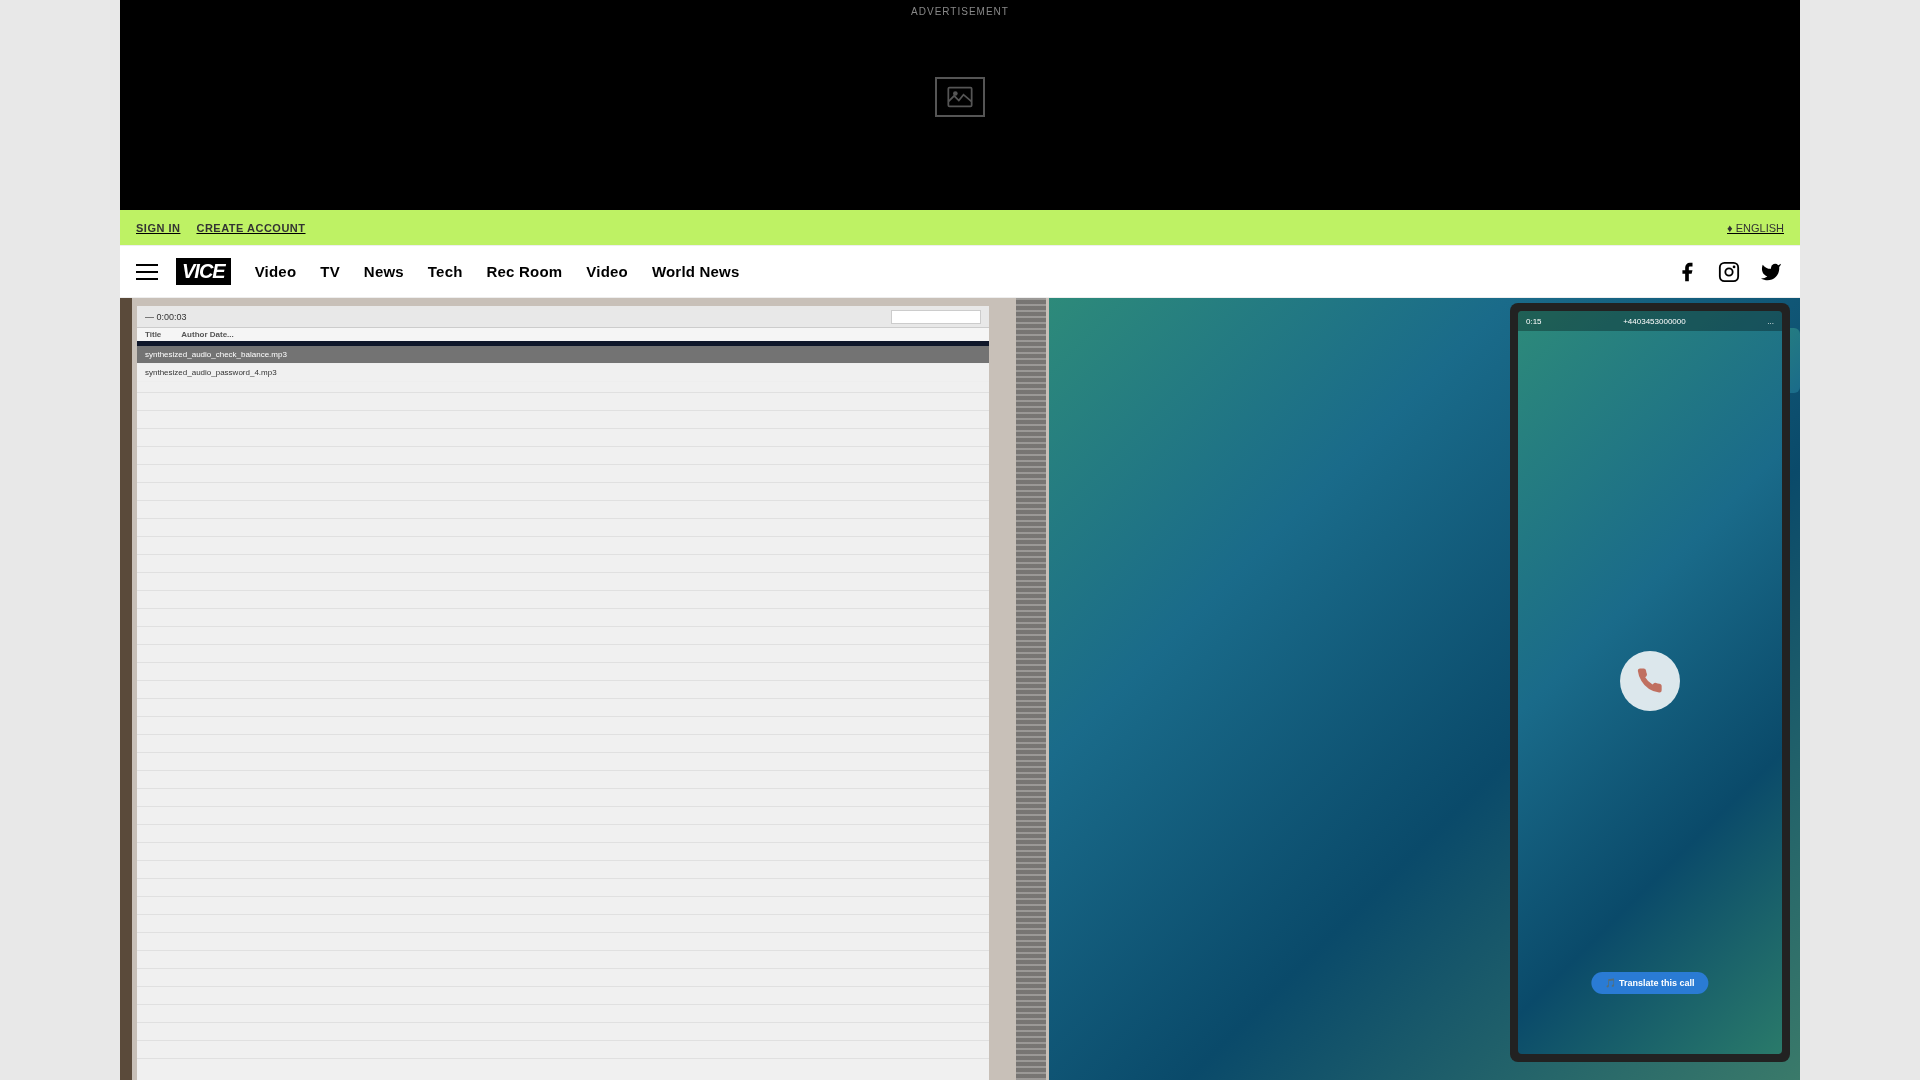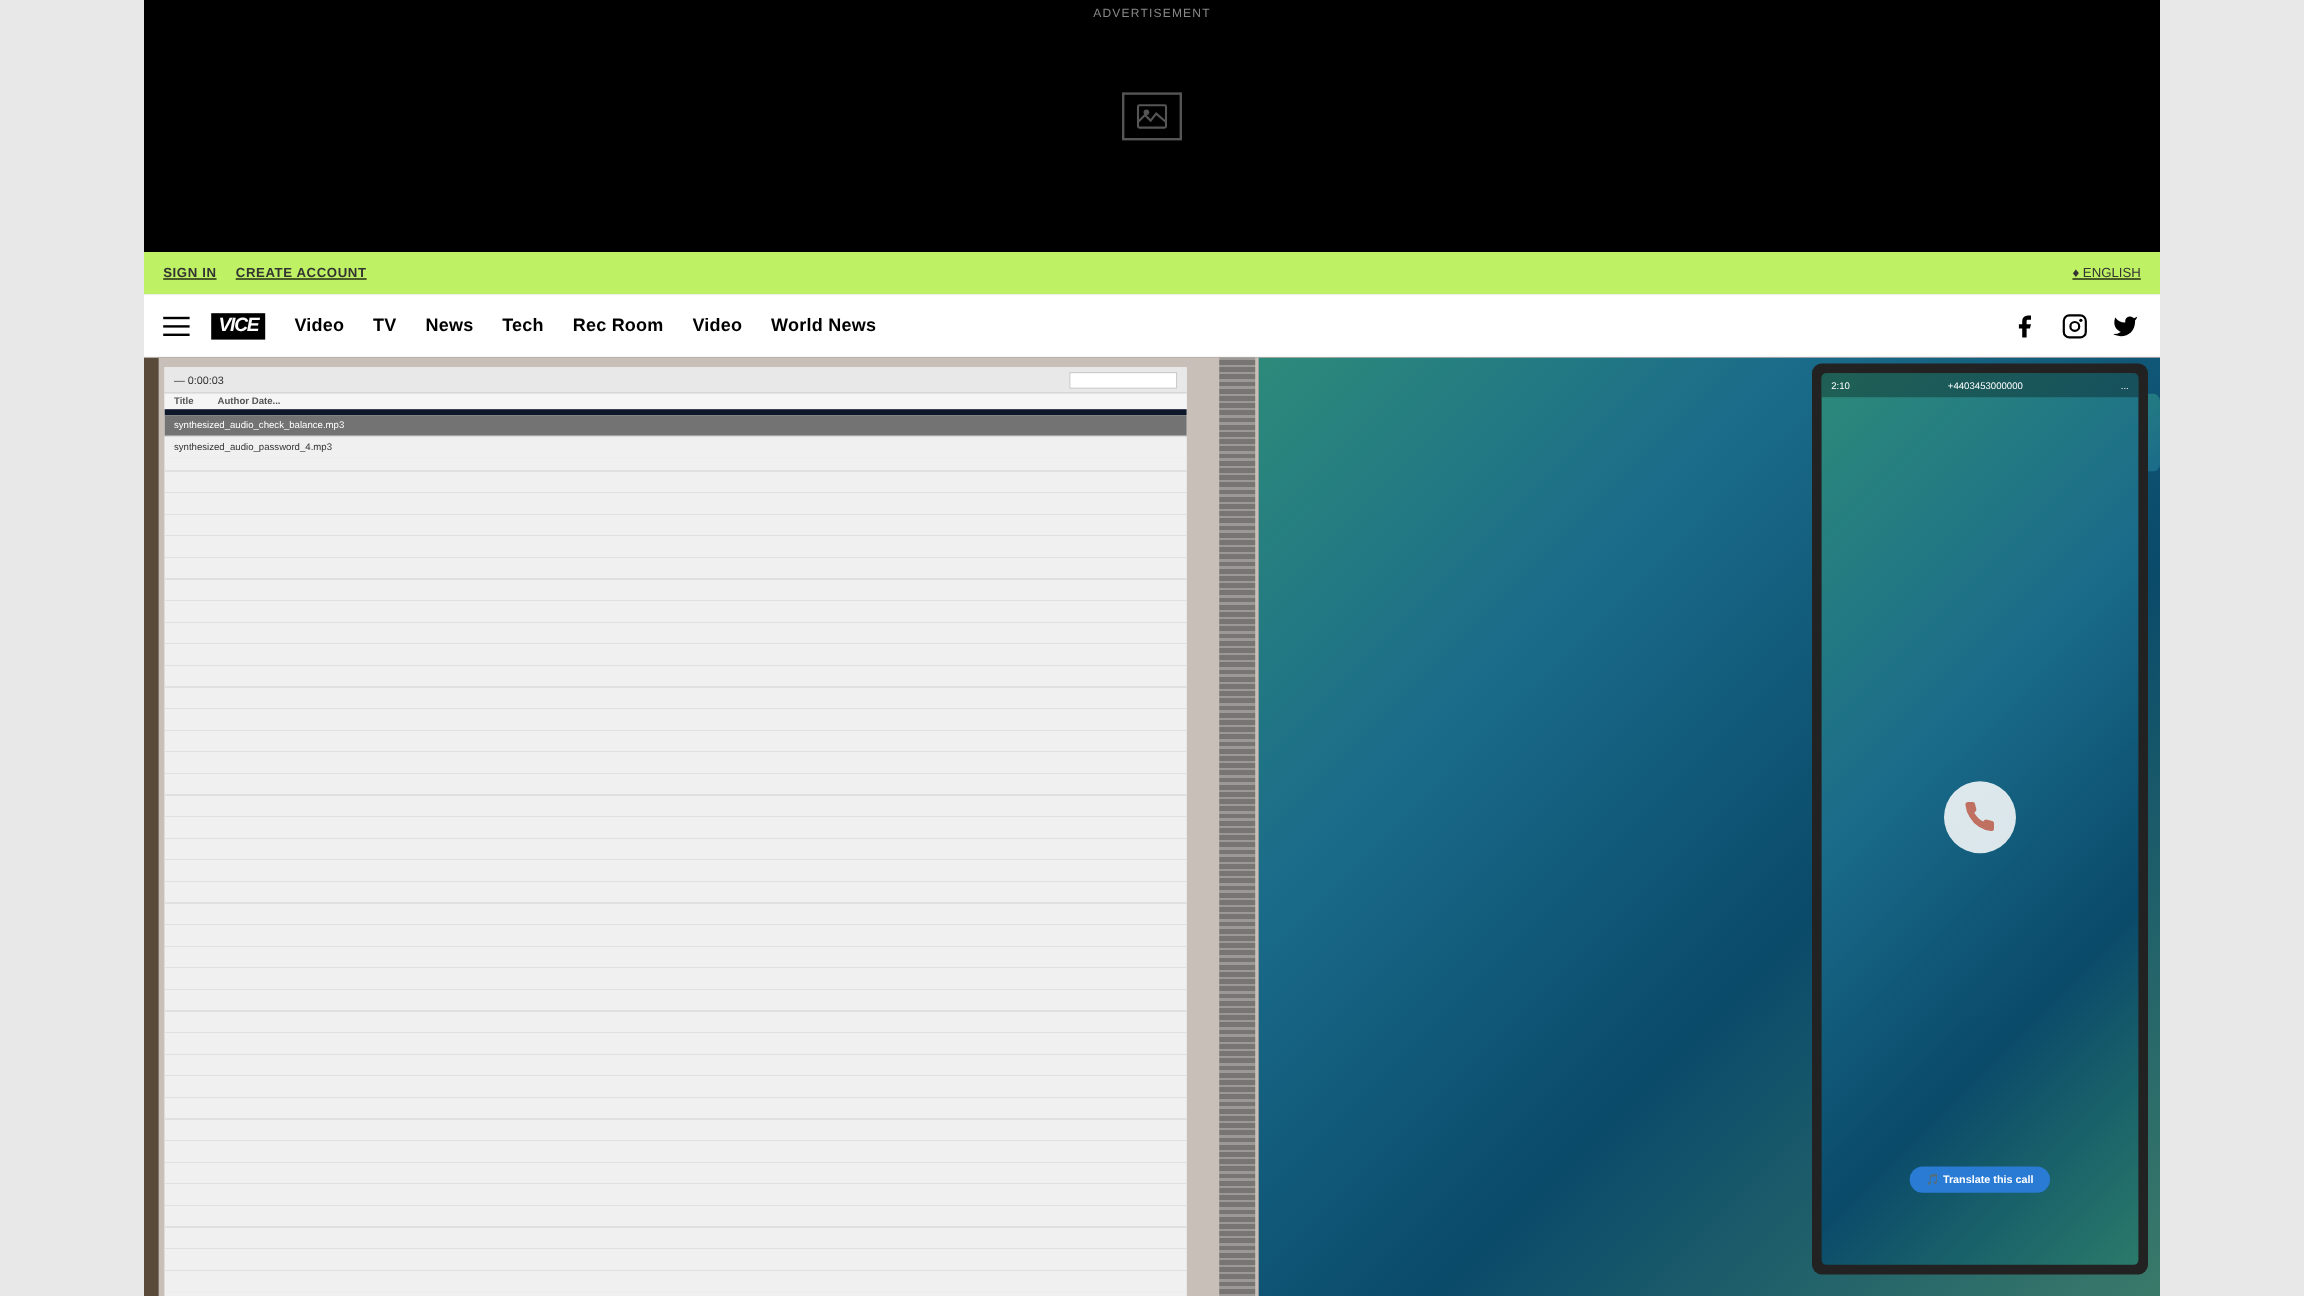--- a/index.html
+++ b/index.html
@@ -135,21 +135,21 @@
       background-color: #000;
     }
 
     .nav-logo {
       display: flex;
       align-items: center;
       margin-right: 24px;
     }
 
     .nav-logo .vice-text {
-      font-size: 16px;
+      font-size: 20px;
       font-weight: 900;
       color: #fff;
       background-color: #000;
       padding: 2px 6px;
       letter-spacing: -1px;
       font-style: italic;
     }
 
     .nav-links {
       display: flex;
@@ -540,21 +540,21 @@
               <svg viewBox="0 0 24 24" width="14" height="14">
                 <path d="M22 16.92v3a2 2 0 0 1-2.18 2 19.79 19.79 0 0 1-8.63-3.07A19.5 19.5 0 0 1 4.69 12 19.79 19.79 0 0 1 1.61 3.4 2 2 0 0 1 3.59 1.22h3a2 2 0 0 1 2 1.72c.127.96.361 1.903.7 2.81a2 2 0 0 1-.45 2.11L7.91 8.78a16 16 0 0 0 6.29 6.29l.87-.87a2 2 0 0 1 2.11-.45c.907.339 1.85.573 2.81.7A2 2 0 0 1 22 16.92z" fill="#c07060"></path>
               </svg>
             </div>
           </div>
         </div>
 
         <div class="phone-frame">
           <div class="phone-screen">
             <div class="phone-status-bar">
-              <span>2:10</span>
+              <span>0:15</span>
               <span>+4403453000000</span>
               <span>...</span>
             </div>
 
             <div style="display:flex; justify-content:center; margin-top: 160px;">
               <div class="phone-call-button">
                 <svg viewBox="0 0 24 24" xmlns="http://www.w3.org/2000/svg">
                   <path d="M22 16.92v3a2 2 0 0 1-2.18 2 19.79 19.79 0 0 1-8.63-3.07A19.5 19.5 0 0 1 4.69 12 19.79 19.79 0 0 1 1.61 3.4 2 2 0 0 1 3.59 1.22h3a2 2 0 0 1 2 1.72c.127.96.361 1.903.7 2.81a2 2 0 0 1-.45 2.11L7.91 8.78a16 16 0 0 0 6.29 6.29l.87-.87a2 2 0 0 1 2.11-.45c.907.339 1.85.573 2.81.7A2 2 0 0 1 22 16.92z"></path>
                 </svg>
               </div>

